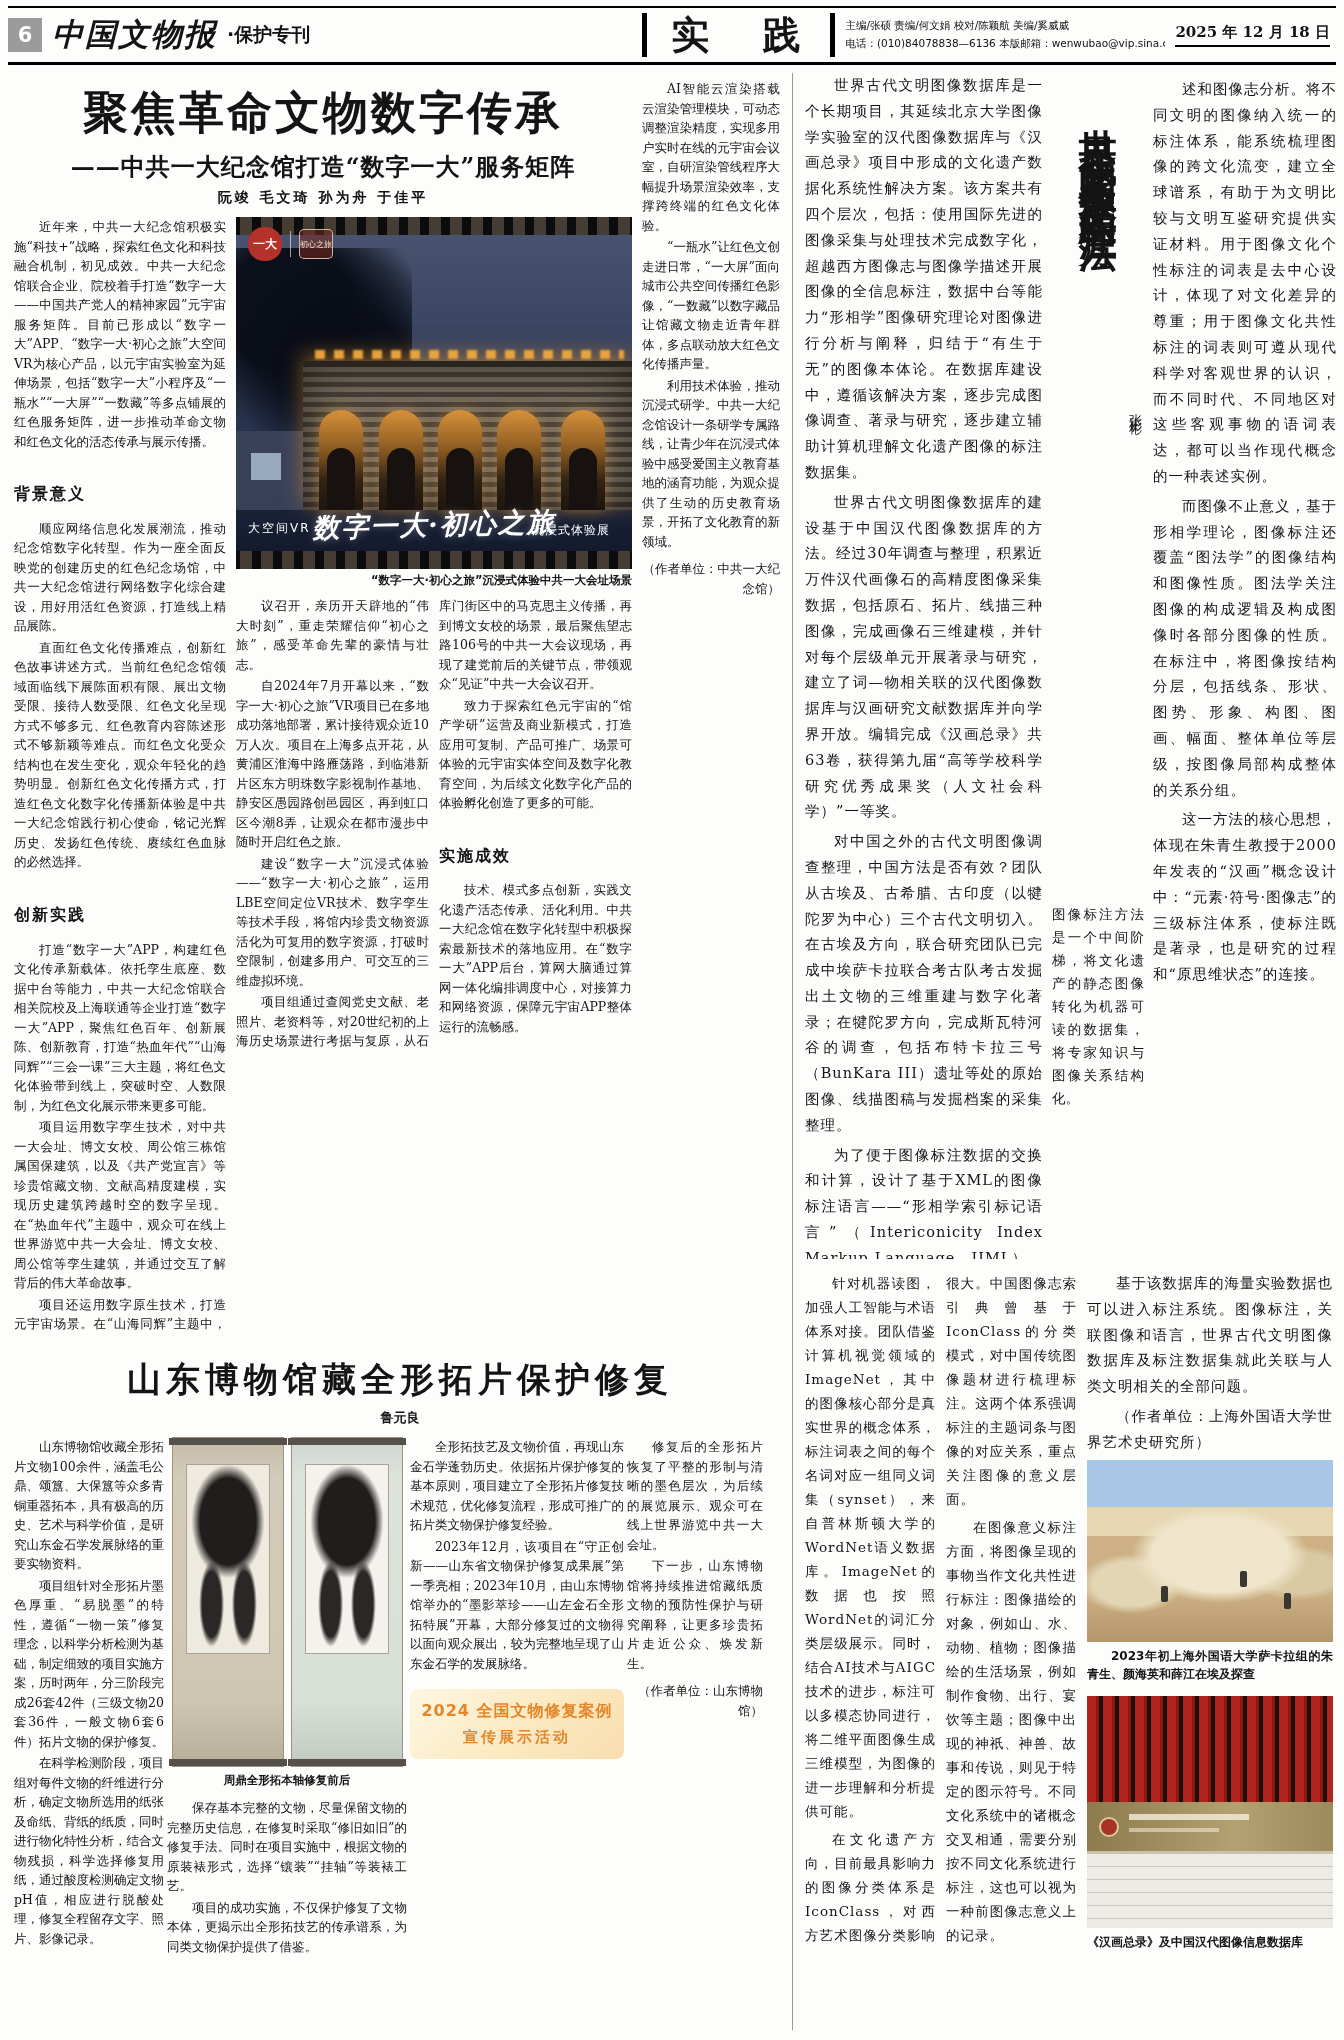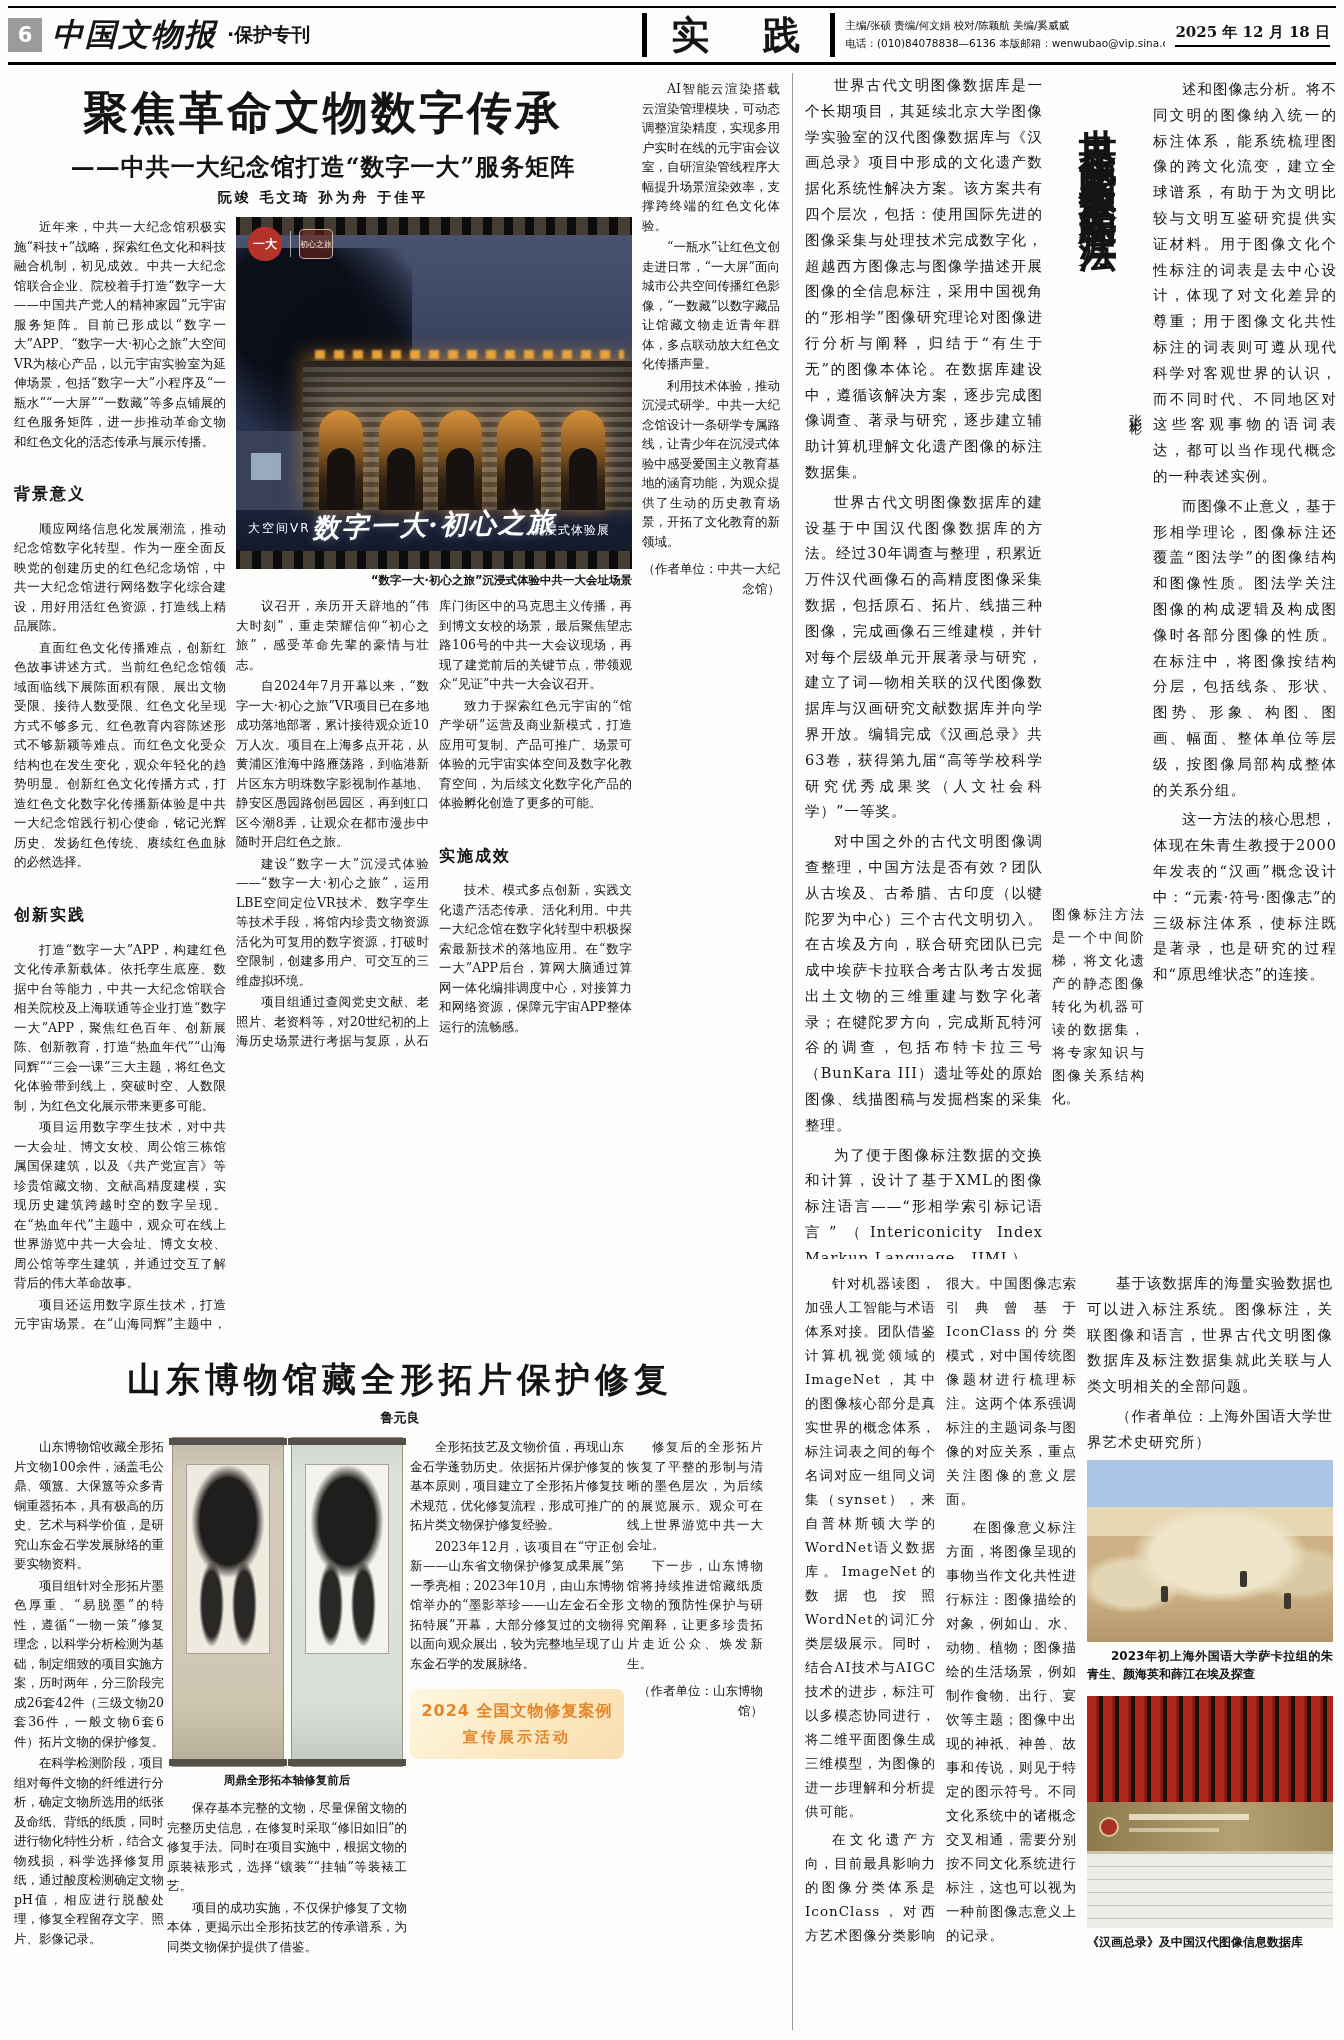--- a/index.html
+++ b/index.html
@@ -277,21 +277,21 @@
           </div>
         </div>
       </article>
     </section>
 
     <div class="vdiv"></div>
 
     <section class="right-zone">
       <div class="a3-top">
         <div class="a3-c1 bt3">
-          <p>世界古代文明图像数据库是一个长期项目，其延续北京大学图像学实验室的汉代图像数据库与《汉画总录》项目中形成的文化遗产数据化系统性解决方案。该方案共有四个层次，包括：使用国际先进的图像采集与处理技术完成数字化，超越西方图像志与图像学描述开展图像的全信息标注，采用中国视角的“形相学”图像研究理论对图像进行分析与阐释，归结于“有生于无”的图像本体论。在数据库建设中，遵循该解决方案，逐步完成图像调查、著录与研究，逐步建立辅助计算机理解文化遗产图像的标注数据集。</p>
+          <p>世界古代文明图像数据库是一个长期项目，其延续北京大学图像学实验室的汉代图像数据库与《汉画总录》项目中形成的文化遗产数据化系统性解决方案。该方案共有四个层次，包括：使用国际先进的图像采集与处理技术完成数字化，超越西方图像志与图像学描述开展图像的全信息标注，数据中台等能力“形相学”图像研究理论对图像进行分析与阐释，归结于“有生于无”的图像本体论。在数据库建设中，遵循该解决方案，逐步完成图像调查、著录与研究，逐步建立辅助计算机理解文化遗产图像的标注数据集。</p>
           <p>世界古代文明图像数据库的建设基于中国汉代图像数据库的方法。经过30年调查与整理，积累近万件汉代画像石的高精度图像采集数据，包括原石、拓片、线描三种图像，完成画像石三维建模，并针对每个层级单元开展著录与研究，建立了词—物相关联的汉代图像数据库与汉画研究文献数据库并向学界开放。编辑完成《汉画总录》共63卷，获得第九届“高等学校科学研究优秀成果奖（人文社会科学）”一等奖。</p>
           <p>对中国之外的古代文明图像调查整理，中国方法是否有效？团队从古埃及、古希腊、古印度（以犍陀罗为中心）三个古代文明切入。在古埃及方向，联合研究团队已完成中埃萨卡拉联合考古队考古发掘出土文物的三维重建与数字化著录；在犍陀罗方向，完成斯瓦特河谷的调查，包括布特卡拉三号（BunKara III）遗址等处的原始图像、线描图稿与发掘档案的采集整理。</p>
           <p>为了便于图像标注数据的交换和计算，设计了基于XML的图像标注语言——“形相学索引标记语言”（Intericonicity Index Markup Language，IIML），以图像中的全部知识记录标注的图像层级，以标记关系表达形象之间的空间关系和方位关系，设计了一词一物相关联的“画面描述”词表。</p>
         </div>
         <div class="a3-mid">
           <div class="vhead">世界古代文明图像数据库的标注方法</div>
           <div class="vauthor">张彬彬</div>
           <div class="mid-snippet">图像标注方法是一个中间阶梯，将文化遗产的静态图像转化为机器可读的数据集，将专家知识与图像关系结构化。</div>
         </div>
         <div class="a3-cR bt3">

